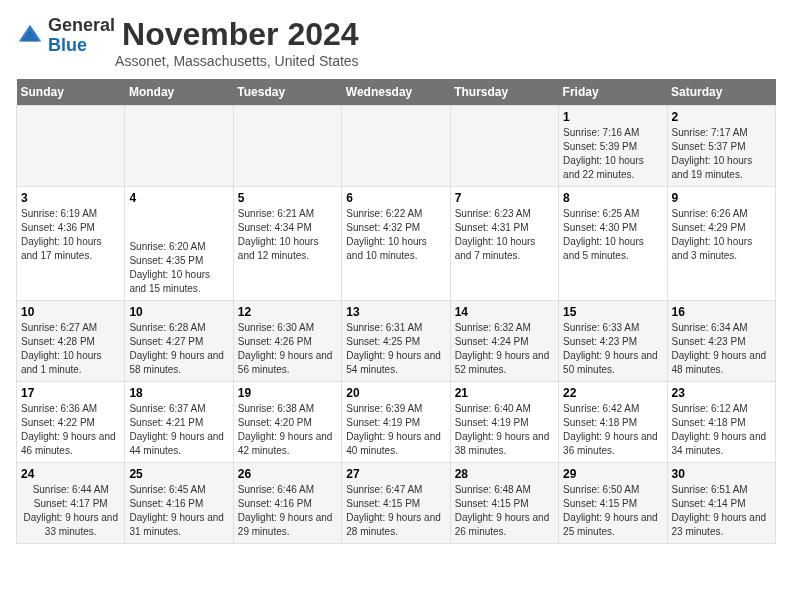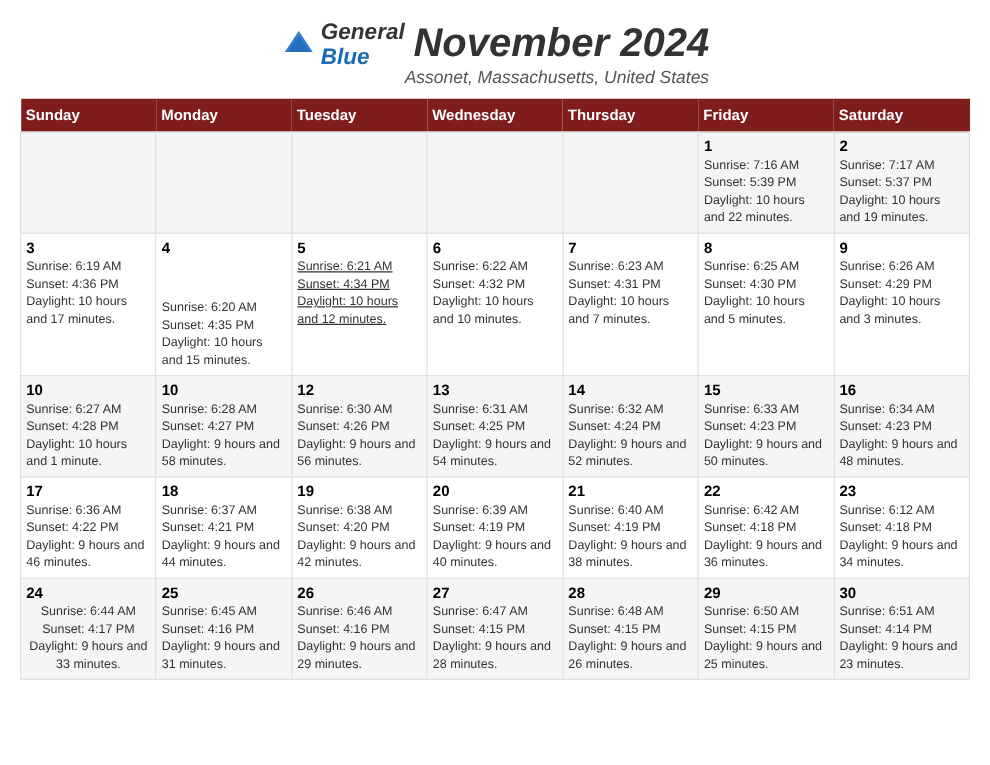--- a/index.html
+++ b/index.html
@@ -5,24 +5,23 @@
     * { box-sizing: border-box; margin: 0; padding: 0; }
     body {
       font-family: Arial, sans-serif;
       background: #fff;
       width: 792px;
       min-height: 612px;
       padding: 16px;
     }
     .header-area {
       display: flex;
-      justify-content: center;
+      justify-content: flex-start;
       align-items: flex-start;
       margin-bottom: 10px;
-      font-style: italic;
     }
     .logo {
       display: flex;
       align-items: center;
       gap: 4px;
     }
     .logo-text {
       font-size: 18px;
       font-weight: bold;
       line-height: 1.1;
@@ -44,21 +43,21 @@
     .location {
       font-size: 14px;
       color: #555;
     }
     table {
       width: 100%;
       border-collapse: collapse;
       font-size: 11px;
     }
     thead tr {
-      background-color: #7f1d1d;
+      background-color: #737373;
       color: white;
     }
     thead th {
       padding: 6px 4px;
       text-align: left;
       font-size: 12px;
       font-weight: bold;
     }
     tbody tr {
       vertical-align: top;
@@ -150,21 +149,21 @@
 Daylight: 10 hours and 17 minutes.</div>
         </td>
         <td>
           <div class="day-number">4</div>
           <div class="day-info" style="white-space: pre-line; margin-top: 35px;">Sunrise: 6:20 AM
 Sunset: 4:35 PM
 Daylight: 10 hours and 15 minutes.</div>
         </td>
         <td>
           <div class="day-number">5</div>
-          <div class="day-info" style="white-space: pre-line; text-decoration: underline;">Sunrise: 6:21 AM
+          <div class="day-info" style="white-space: pre-line;">Sunrise: 6:21 AM
 Sunset: 4:34 PM
 Daylight: 10 hours and 12 minutes.</div>
         </td>
         <td>
           <div class="day-number">6</div>
           <div class="day-info" style="white-space: pre-line;">Sunrise: 6:22 AM
 Sunset: 4:32 PM
 Daylight: 10 hours and 10 minutes.</div>
         </td>
         <td>

